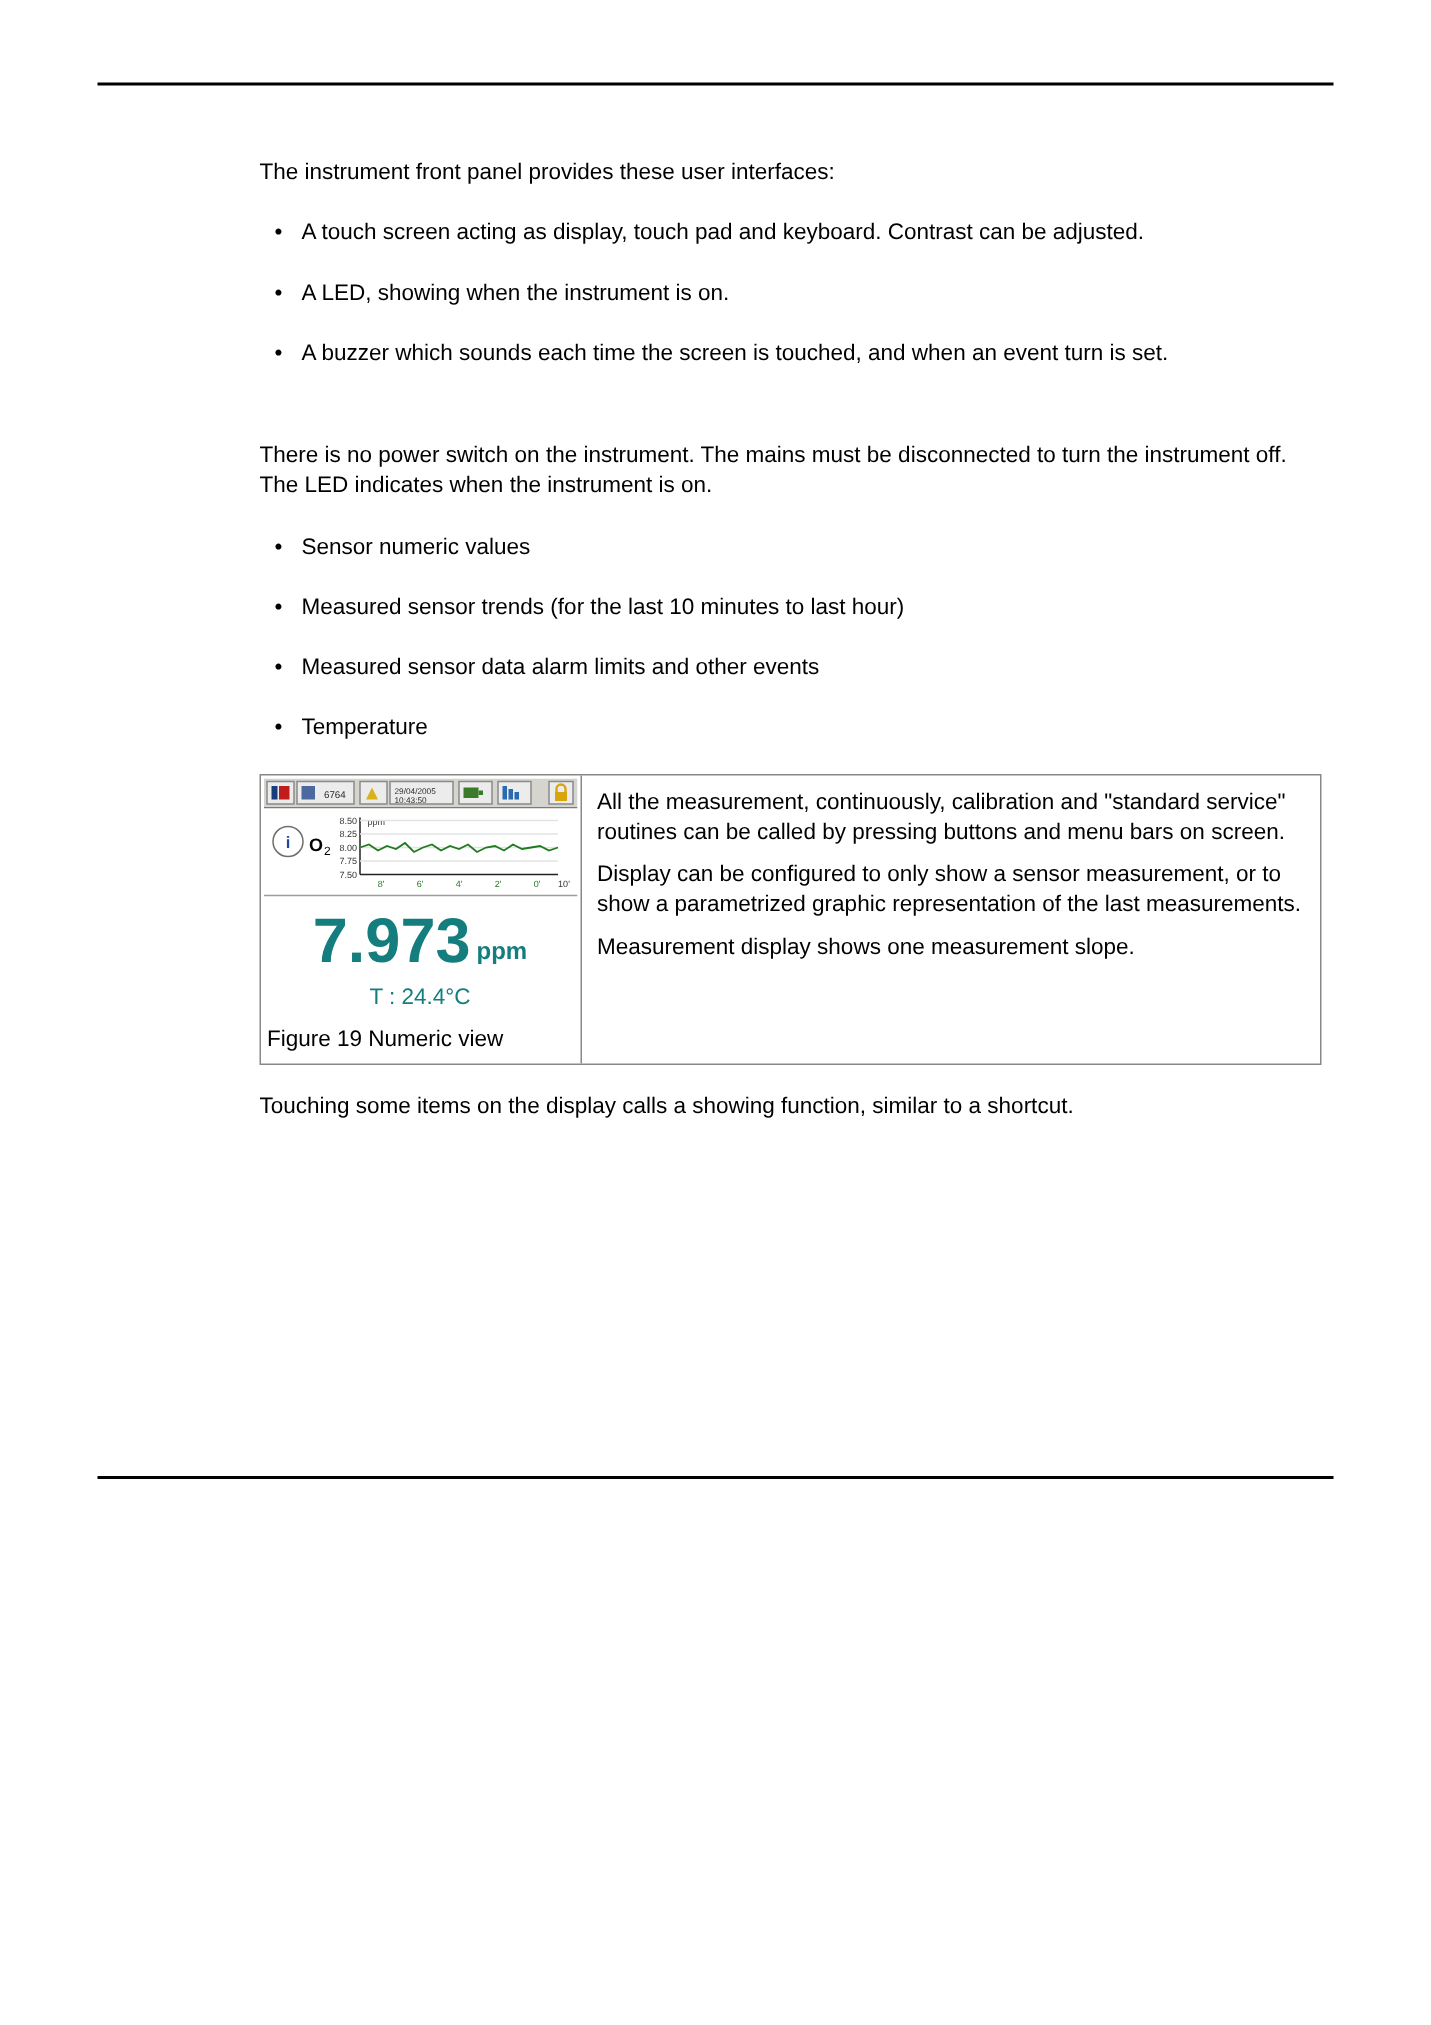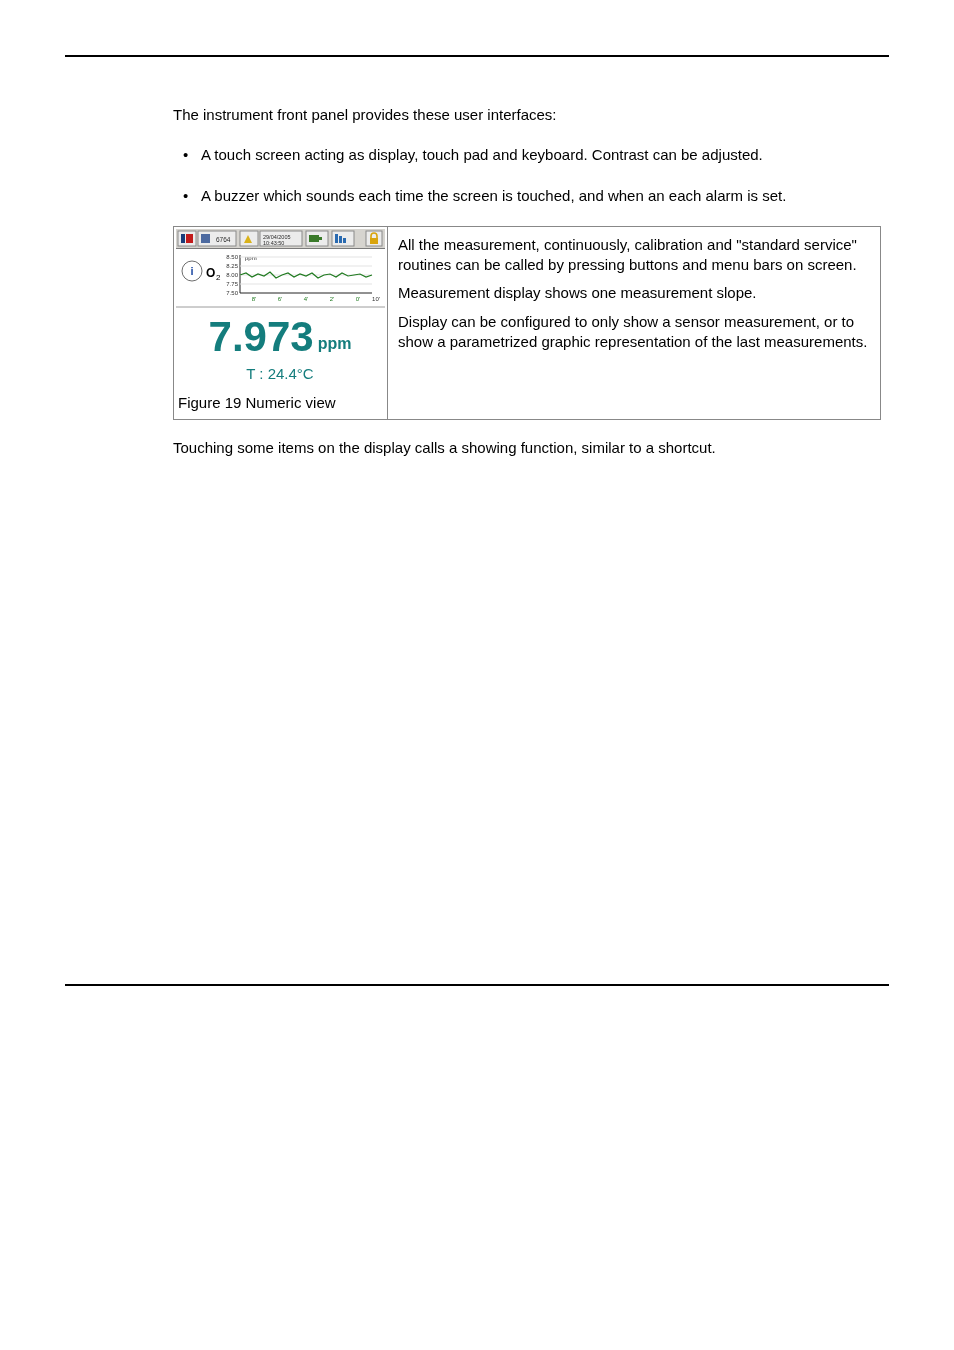--- a/index.html
+++ b/index.html
@@ -94,25 +94,33 @@
 <body>
 
 <div class="page">
   <div class="top-rule"></div>
 
   <div class="content">
     <p class="para">The instrument front panel provides these user interfaces:</p>
 
     <ul class="bullets gap-s">
       <li>A touch screen acting as display, touch pad and keyboard. Contrast can be adjusted.</li>
-      <li>A buzzer which sounds each time the screen is touched, and when an each alarm is set.</li>
+      <li>A LED, showing when the instrument is on.</li>
+      <li>A buzzer which sounds each time the screen is touched, and when an event turn is set.</li>
     </ul>
 
-
-
+    <p class="para gap-l">There is no power switch on the instrument. The mains must be disconnected to turn the instrument off. The LED indicates when the instrument is on.</p>
+
+
+    <ul class="bullets gap-s">
+      <li>Sensor numeric values</li>
+      <li>Measured sensor trends (for the last 10 minutes to last hour)</li>
+      <li>Measured sensor data alarm limits and other events</li>
+      <li>Temperature</li>
+    </ul>
 
 
     <div class="row">
       <div class="fig-cell">
 
         <svg class="shot" viewBox="0 0 209 160">
 
           <rect x="0" y="0" width="209" height="19" fill="#d6d4cf"></rect>
           <rect x="0" y="19" width="209" height="1" fill="#7a7a7a"></rect>
 
@@ -178,22 +186,22 @@
 
           <text x="104" y="122" font-family="Arial" font-weight="bold" font-size="42" fill="#147d7d" text-anchor="middle">
             <tspan>7.973</tspan><tspan dx="4" font-size="16" dy="-2">ppm</tspan>
           </text>
           <text x="104" y="150" font-family="Arial" font-size="15" fill="#147d7d" text-anchor="middle">T : 24.4°C</text>
         </svg>
         <div class="fig-cap">Figure 19  Numeric view</div>
       </div>
       <div class="desc-cell">
         <p>All the measurement, continuously, calibration and "standard service" routines can be called by pressing buttons and menu bars on screen.</p>
+        <p>Display can be configured to only show a sensor measurement, or to show a parametrized graphic representation of the last measurements.</p>
         <p>Measurement display shows one measurement slope.</p>
-        <p>Display can be configured to only show a sensor measurement, or to show a parametrized graphic representation of the last measurements.</p>
       </div>
     </div>
 
     <p class="para" style="margin-top:18px">Touching some items on the display calls a showing function, similar to a shortcut.</p>
   </div>
 
   <div class="bottom-rule"></div>
 </div>
 
 </body></html>

